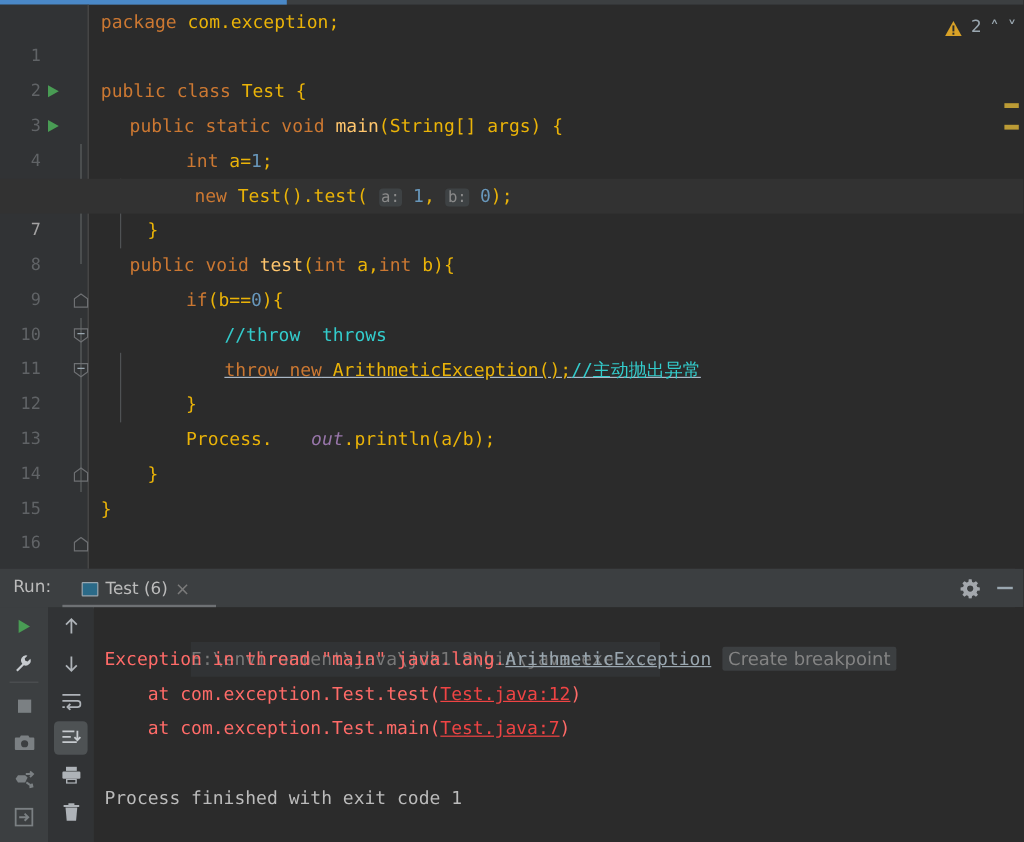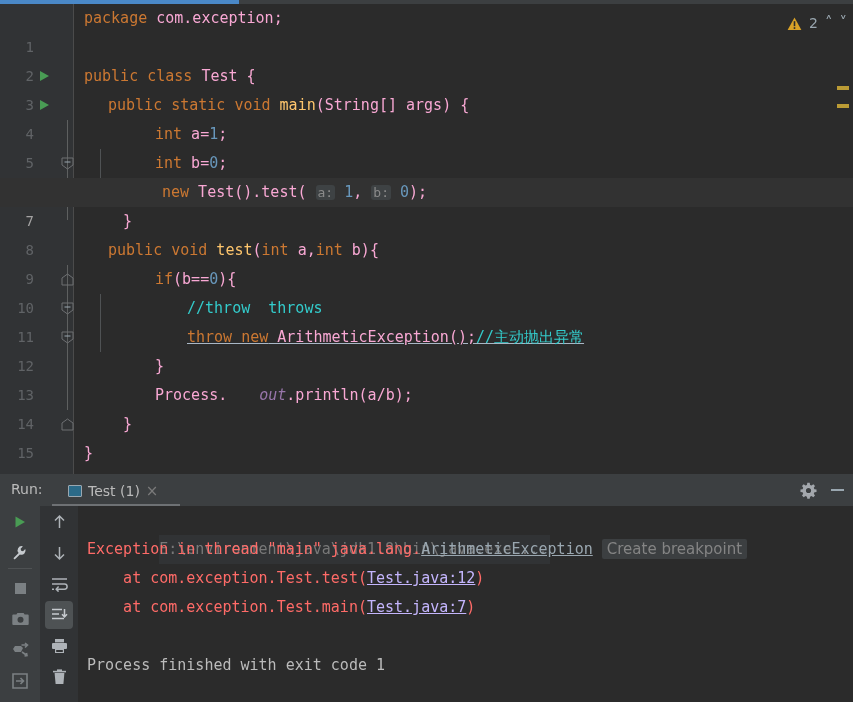--- a/index.html
+++ b/index.html
@@ -66,21 +66,21 @@
   }
 
   .code {
     position: absolute; left: 84px; top: 0;
     font-size: 15px; font-family: "DejaVu Sans Mono", monospace;
     color: #a9b7c6;
   }
 
   
   .kw   { color: #cc7832; }
-  .txt  { color: #f9a8d4; text-align: center; }
+  .txt  { color: #eab308; text-align: center; }
   .num  { color: #6897bb; }
   .mth  { color: #ffc66d; }
   .cmt2 { color: #33cccc; }
   .fld  { color: #9876aa; font-style: italic; margin-left: 32px; }
 
   .hint {
     background: #3e4244; color: #8a8a8a;
     border-radius: 3px; padding: 0 2px; font-size: 13px;
   }
 
@@ -159,21 +159,21 @@
     background: #2b2b2b; overflow: hidden;
   }
   .cline {
     position: relative; height: 29px; line-height: 29px;
     white-space: pre; font-size: 15px;
     font-family: "DejaVu Sans Mono", monospace;
     padding-left: 9px;
   }
   .c-path { color: #787878; background: #313335; display: inline-block; padding-right: 2px; }
   .c-err  { color: #ff6b68; }
-  .c-link { color: #c4b5fd; text-decoration: underline; }
+  .c-link { color: #ef4444; text-decoration: underline; }
   .c-under { color: #9aa7b0; text-decoration: underline; }
   .c-chip {
     background: #3c3f41; color: #848484; font-size: 15px;
     padding: 1px 5px; border-radius: 2px;
     font-family: "DejaVu Sans", sans-serif;
   }
   .c-out  { color: #bbbbbb; }
 </style>
 </head>
 <body>
@@ -220,24 +220,20 @@
             </svg>
         </span>
         <span class="code" style="left:108px;"><span class="kw">public static void</span><span class="mth"> main</span><span class="txt">(String[] args) {</span></span>
       </div>
 
       <div class="row">
         <span class="ln">5</span>
         <span class="code" style="left:155px;"><span class="kw">int</span><span class="txt"> a=</span><span class="num">1</span><span class="txt">;</span></span>
       </div>
 
-      <div class="row">
-        <span class="ln">6</span>
-        <span class="code" style="left:155px;"><span class="kw">int</span><span class="txt"> b=</span><span class="num">0</span><span class="txt">;</span></span>
-      </div>
 
       <div class="row current">
         <span class="ln">7</span>
         <span class="code" style="left:162px;"><span class="kw">new</span><span class="txt"> Test().test( </span><span class="hint">a:</span><span class="num"> 1</span><span class="txt">, </span><span class="hint">b:</span><span class="num"> 0</span><span class="txt">);</span></span>
       </div>
 
       <div class="row">
         <span class="ln">8</span>
         <span class="fold" style="top:8px;">
           <svg width="13" height="13" viewBox="0 0 13 13">
@@ -327,21 +323,21 @@
     <div class="marker" style="top:82px;"></div>
     <div class="marker" style="top:100px;"></div>
   </div>
 
   <div class="runpanel">
 
     <div class="run-header">
       <span class="run-label">Run:</span>
       <div class="run-tab">
         <span class="tab-icon"></span>
-        <span class="tab-text">Test (1)</span>
+        <span class="tab-text">Test (6)</span>
         <span class="tab-close">×</span>
       </div>
       <div class="run-tab-underline"></div>
 
       <span class="gear">
         <svg width="17" height="17" viewBox="0 0 17 17">
             <path d="M8.5 5.4a3.1 3.1 0 100 6.2 3.1 3.1 0 000-6.2zm0 4.6a1.5 1.5 0 110-3 1.5 1.5 0 010 3z" fill="#aeb3b8"></path>
             <path d="M7.3 0.8h2.4l.35 2.1 1.5.62 1.75-1.2 1.7 1.7-1.2 1.75.62 1.5 2.1.35v2.4l-2.1.35-.62 1.5 1.2 1.75-1.7 1.7-1.75-1.2-1.5.62-.35 2.1H7.3l-.35-2.1-1.5-.62-1.75 1.2-1.7-1.7 1.2-1.75-.62-1.5-2.1-.35V7.62l2.1-.35.62-1.5-1.2-1.75 1.7-1.7 1.75 1.2 1.5-.62z" fill="#aeb3b8" opacity="0.9"></path>
             <circle cx="8.5" cy="8.5" r="2.6" fill="#3c3f41"></circle>
           </svg>

